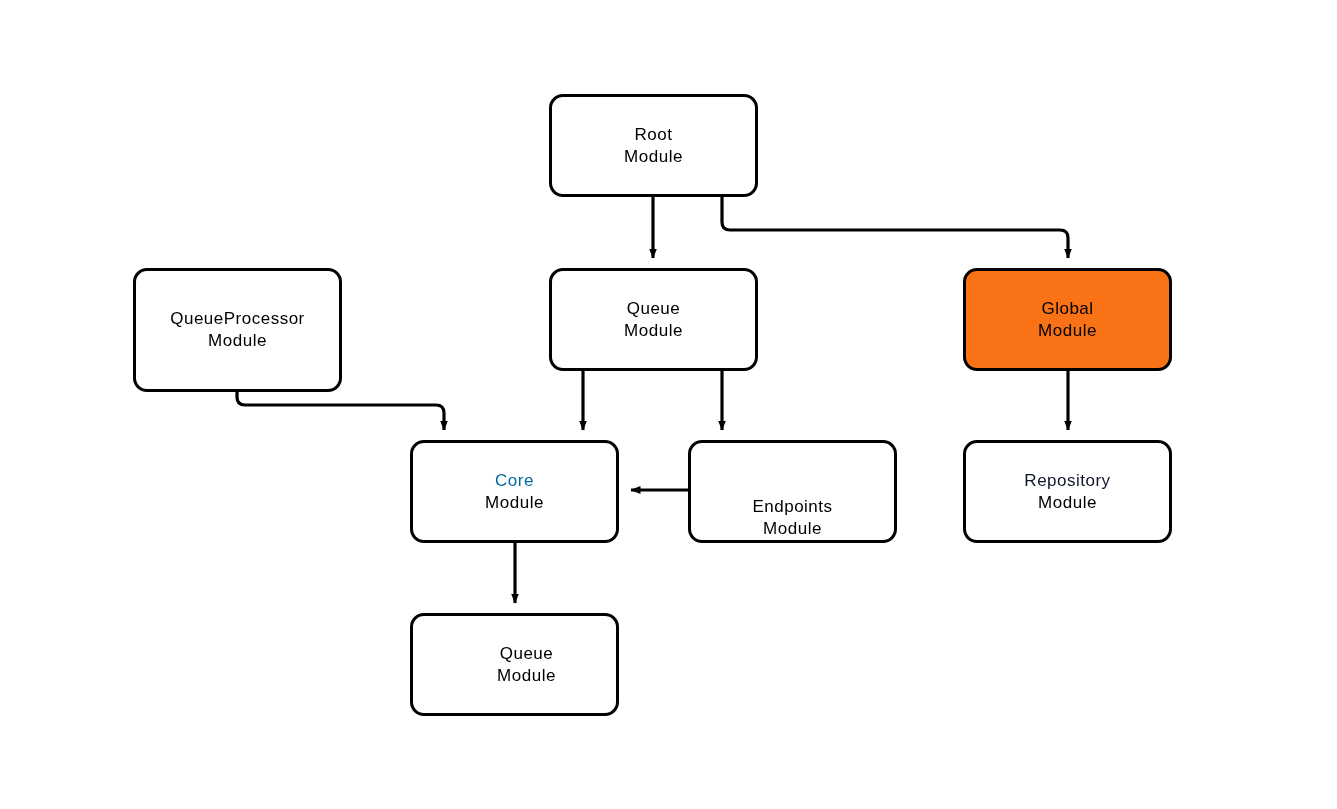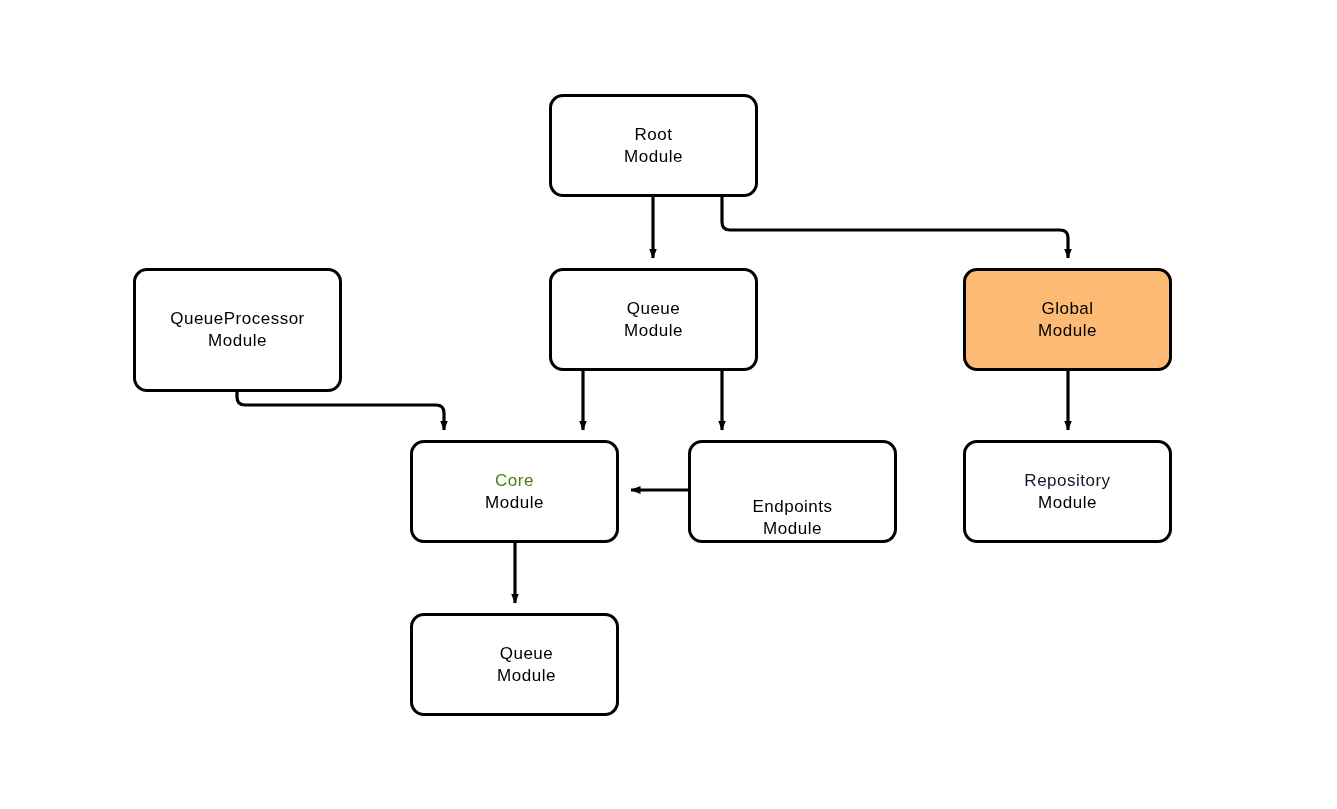--- a/index.html
+++ b/index.html
@@ -76,26 +76,26 @@
         <div class="node-line" style="color: rgb(0, 0, 0);">Module</div>
       </div>
       <div class="node" style="left: 133px; top: 268px; width: 209px; height: 124px; background: rgb(255, 255, 255); border-color: rgb(0, 0, 0);">
         <div class="node-line" style="color: rgb(0, 0, 0);">QueueProcessor</div>
         <div class="node-line" style="color: rgb(0, 0, 0);">Module</div>
       </div>
       <div class="node" style="left: 549px; top: 268px; width: 209px; height: 103px; background: rgb(255, 255, 255); border-color: rgb(0, 0, 0);">
         <div class="node-line" style="color: rgb(0, 0, 0);">Queue</div>
         <div class="node-line" style="color: rgb(0, 0, 0);">Module</div>
       </div>
-      <div class="node" style="left: 963px; top: 268px; width: 209px; height: 103px; background: #fdba74; border-color: rgb(0, 0, 0);">
+      <div class="node" style="left: 963px; top: 268px; width: 209px; height: 103px; background: #f97316; border-color: rgb(0, 0, 0);">
         <div class="node-line" style="color: rgb(0, 0, 0);">Global</div>
         <div class="node-line" style="color: rgb(0, 0, 0);">Module</div>
       </div>
       <div class="node" style="left: 410px; top: 440px; width: 209px; height: 103px; background: rgb(255, 255, 255); border-color: rgb(0, 0, 0);">
-        <div class="node-line" style="color: #4d7c0f; text-align: center;">Core</div>
+        <div class="node-line" style="color: #0369a1; text-align: center;">Core</div>
         <div class="node-line" style="color: rgb(0, 0, 0);">Module</div>
       </div>
       <div class="node" style="left: 688px; top: 440px; width: 209px; height: 103px; background: rgb(255, 255, 255); border-color: rgb(0, 0, 0); justify-content: flex-end;">
         <div class="node-line" style="color: rgb(0, 0, 0);">Endpoints</div>
         <div class="node-line" style="color: rgb(0, 0, 0);">Module</div>
       </div>
       <div class="node" style="left: 963px; top: 440px; width: 209px; height: 103px; background: rgb(255, 255, 255); border-color: rgb(0, 0, 0);">
         <div class="node-line" style="color: #0f172a;">Repository</div>
         <div class="node-line" style="color: rgb(0, 0, 0);">Module</div>
       </div>

